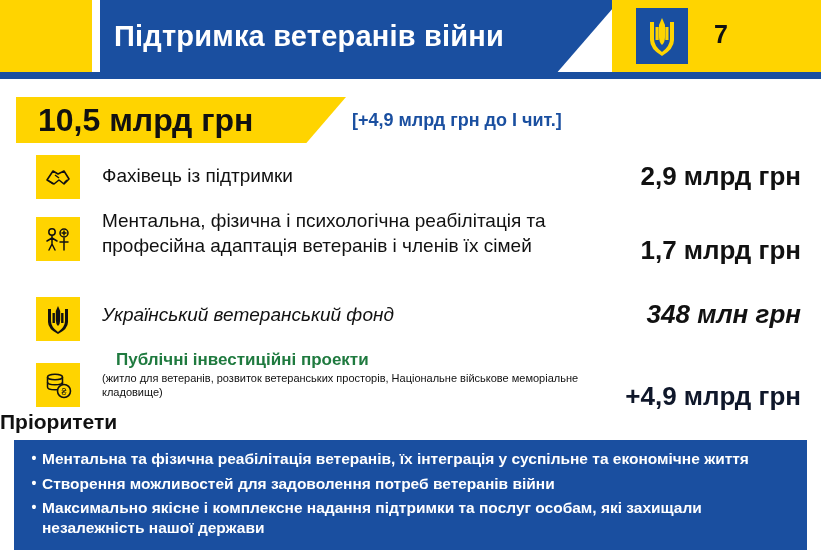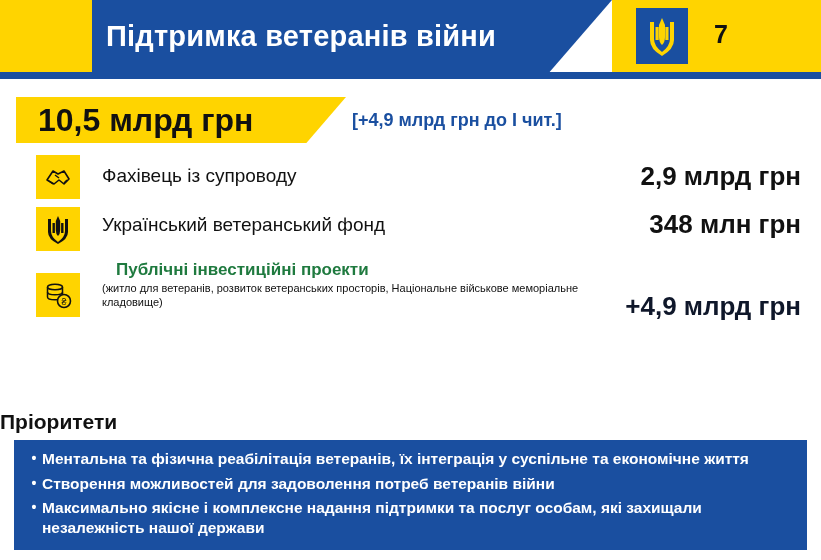--- a/index.html
+++ b/index.html
@@ -21,21 +21,21 @@
     background: #ffffff;
   }
   .header-left-yellow {
     position: absolute;
     left: 0; top: 0;
     width: 92px; height: 72px;
     background: #ffd400;
   }
   .header-band {
     position: absolute;
-    left: 92px; top: 0;
+    left: 100px; top: 0;
     width: 520px; height: 72px;
     background: #1a4fa0;
     clip-path: polygon(0 0, 100% 0, 88% 100%, 0 100%);
     display: flex;
     align-items: center;
   }
   .header-title {
     color: #ffffff;
     font-size: 29px;
     font-weight: bold;
@@ -140,21 +140,21 @@
 
   .row-1 { height: 48px; }
   .row-1 .row-label { padding-top: 9px; }
   .row-1 .row-value { padding-top: 6px; }
 
   .row-2 { height: 84px; margin-top: 6px; }
   .row-2 .row-icon { margin-top: 8px; }
   .row-2 .row-label { padding-top: 0px; }
   .row-2 .row-value { padding-top: 26px; }
 
-  .row-3 { height: 48px; margin-top: 4px; }
+  .row-3 { height: 48px; margin-top: 4px; font-style: italic; }
   .row-3 .row-label { padding-top: 6px; }
   .row-3 .row-value { padding-top: 2px; }
 
   .row-4 { height: 84px; margin-top: 4px; }
   .row-4 .row-icon { margin-top: 14px; }
   .row-4 .row-label { padding-top: 0px; }
   .row-4 .row-value {
     padding-top: 32px;
     color: #0f172a;
   }
@@ -245,24 +245,37 @@
 
   <div class="row row-1">
     <div class="row-icon">
       <svg width="30" height="30" viewBox="0 0 30 30" aria-hidden="true">
         <path d="M4 18 L10 9 L15 12 L21 9 L26 17 L21 22 L16 18 L11 22 Z" fill="none" stroke="#111" stroke-width="1.6" stroke-linejoin="round"></path>
         <path d="M12 13 L16 16" stroke="#111" stroke-width="1.4"></path>
         <path d="M6 19 L10 22" stroke="#111" stroke-width="1.4"></path>
         <path d="M24 18 L21 21" stroke="#111" stroke-width="1.4"></path>
       </svg>
     </div>
-    <div class="row-label">Фахівець із супроводу</div>
+    <div class="row-label">Фахівець із підтримки</div>
     <div class="row-value">2,9 млрд грн</div>
   </div>
 
+  <div class="row row-2">
+    <div class="row-icon">
+      <svg width="30" height="30" viewBox="0 0 30 30" aria-hidden="true">
+        <circle cx="9" cy="8" r="3.2" fill="none" stroke="#111" stroke-width="1.5"></circle>
+        <path d="M9 11.5 L9 20 M9 14 L4 17 M9 14 L14 17 M9 20 L6 26 M9 20 L12 26" fill="none" stroke="#111" stroke-width="1.5" stroke-linecap="round"></path>
+        <circle cx="21" cy="9" r="4" fill="none" stroke="#111" stroke-width="1.5"></circle>
+        <path d="M21 6.5 L21 11.5 M18.5 9 L23.5 9" stroke="#111" stroke-width="1.5"></path>
+        <path d="M17 18 L25 18 M21 14 L21 26" stroke="#111" stroke-width="1.5" stroke-linecap="round"></path>
+      </svg>
+    </div>
+    <div class="row-label">Ментальна, фізична і психологічна реабілітація та професійна адаптація ветеранів і членів їх сімей</div>
+    <div class="row-value">1,7 млрд грн</div>
+  </div>
 
   <div class="row row-3">
     <div class="row-icon">
       <svg width="26" height="30" viewBox="0 0 26 30" aria-hidden="true">
         <path d="M13 2 L15.2 7 L15.2 16 Q15.2 20 13 22 Q10.8 20 10.8 16 L10.8 7 Z" fill="#111"></path>
         <path d="M3 5 L6 5 L6 17 Q6 23 13 28 Q20 23 20 17 L20 5 L23 5 L23 18 Q23 25 13 30 Q3 25 3 18 Z" fill="#111"></path>
         <rect x="7.5" y="9" width="2.4" height="10" fill="#111"></rect>
         <rect x="16.1" y="9" width="2.4" height="10" fill="#111"></rect>
       </svg>
     </div>

